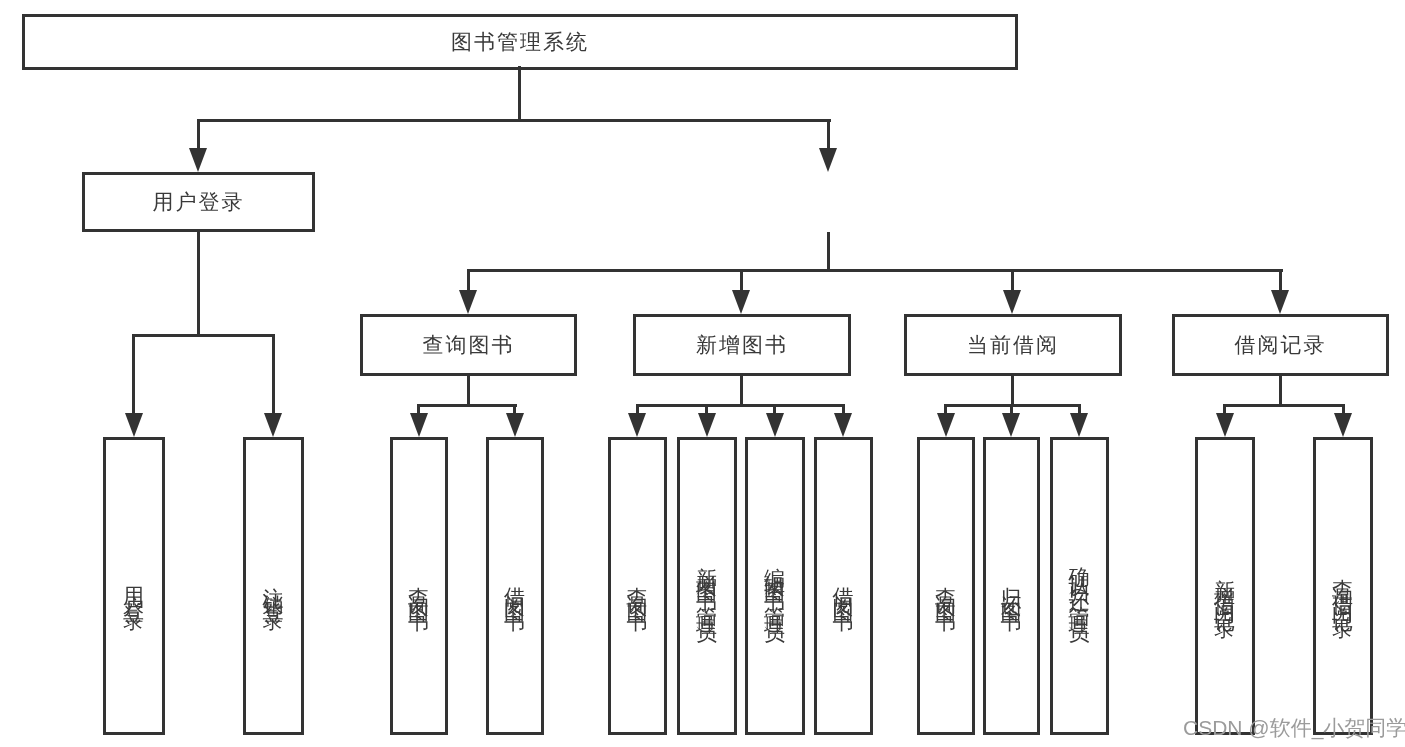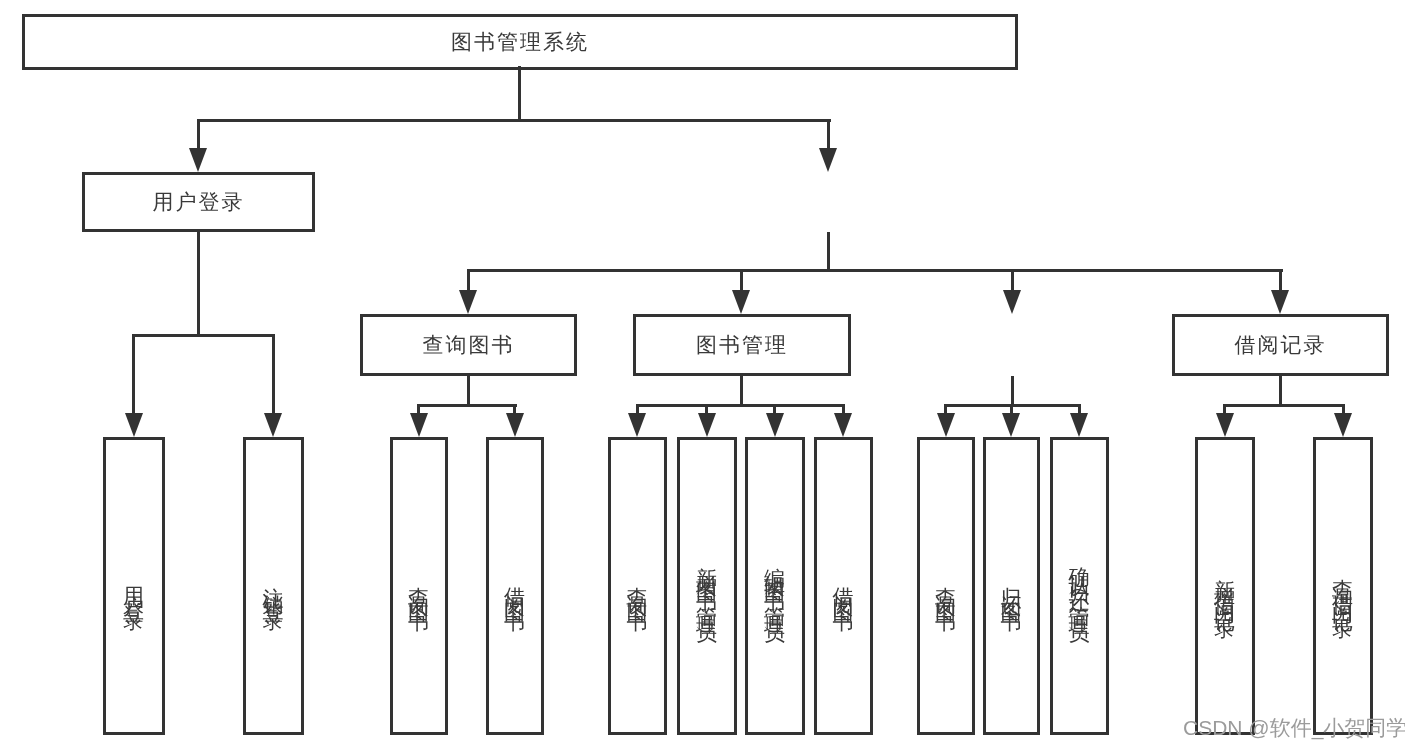--- a/index.html
+++ b/index.html
@@ -91,21 +91,24 @@
   <div class="arrow" style="left:732px;top:290px"></div>
   <div class="vline" style="left:1011px;top:269px;width:3px;height:26px"></div>
   <div class="arrow" style="left:1003px;top:290px"></div>
   <div class="vline" style="left:1279px;top:269px;width:3px;height:26px"></div>
   <div class="arrow" style="left:1271px;top:290px"></div>
 
   <div class="box" style="left:360px;top:314px;width:217px;height:62px">
     <span class="lbl">查询图书</span>
   </div>
   <div class="box" style="left:633px;top:314px;width:218px;height:62px">
-    <span class="lbl">图书管理</span>
+    <span class="lbl">新增图书</span>
+  </div>
+  <div class="box" style="left:904px;top:314px;width:218px;height:62px">
+    <span class="lbl">当前借阅</span>
   </div>
   <div class="box" style="left:1172px;top:314px;width:217px;height:62px">
     <span class="lbl">借阅记录</span>
   </div>
 
   <div class="vline" style="left:467px;top:376px;width:3px;height:30px"></div>
   <div class="hline" style="left:417px;top:404px;width:100px;height:3px"></div>
   <div class="vline" style="left:417px;top:404px;width:3px;height:13px"></div>
   <div class="arrow" style="left:410px;top:413px"></div>
   <div class="vline" style="left:513px;top:404px;width:3px;height:13px"></div>

